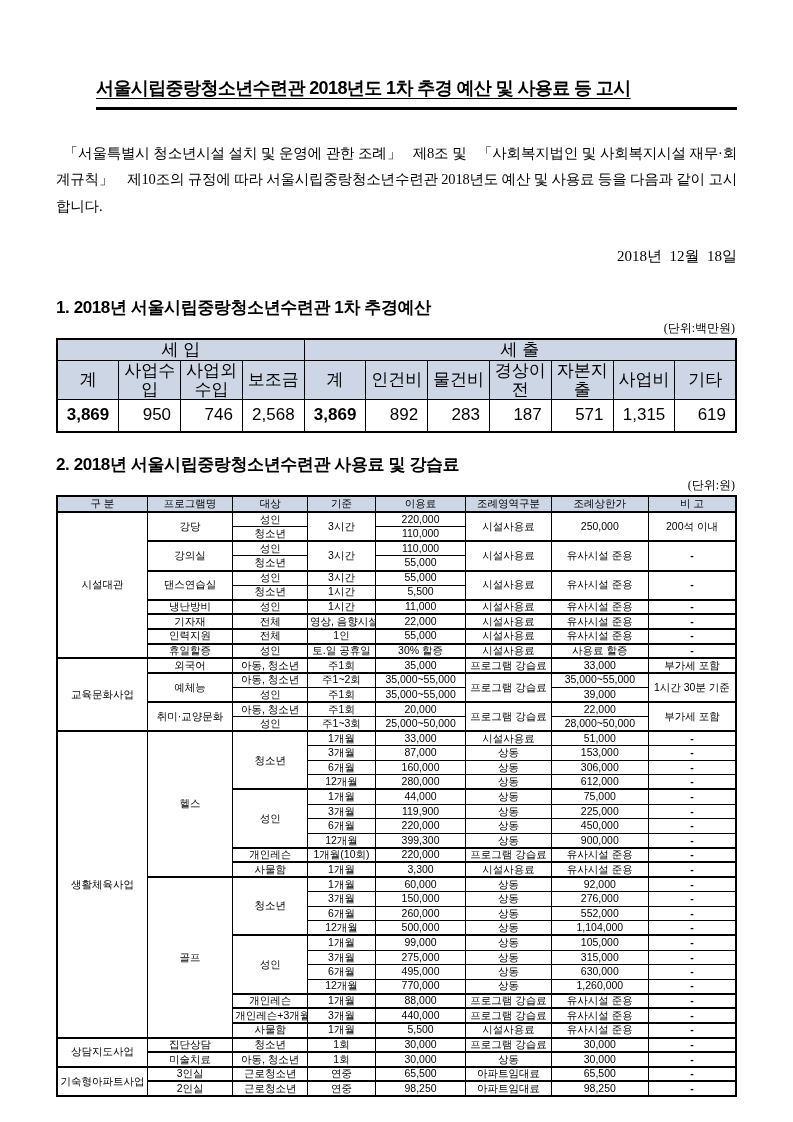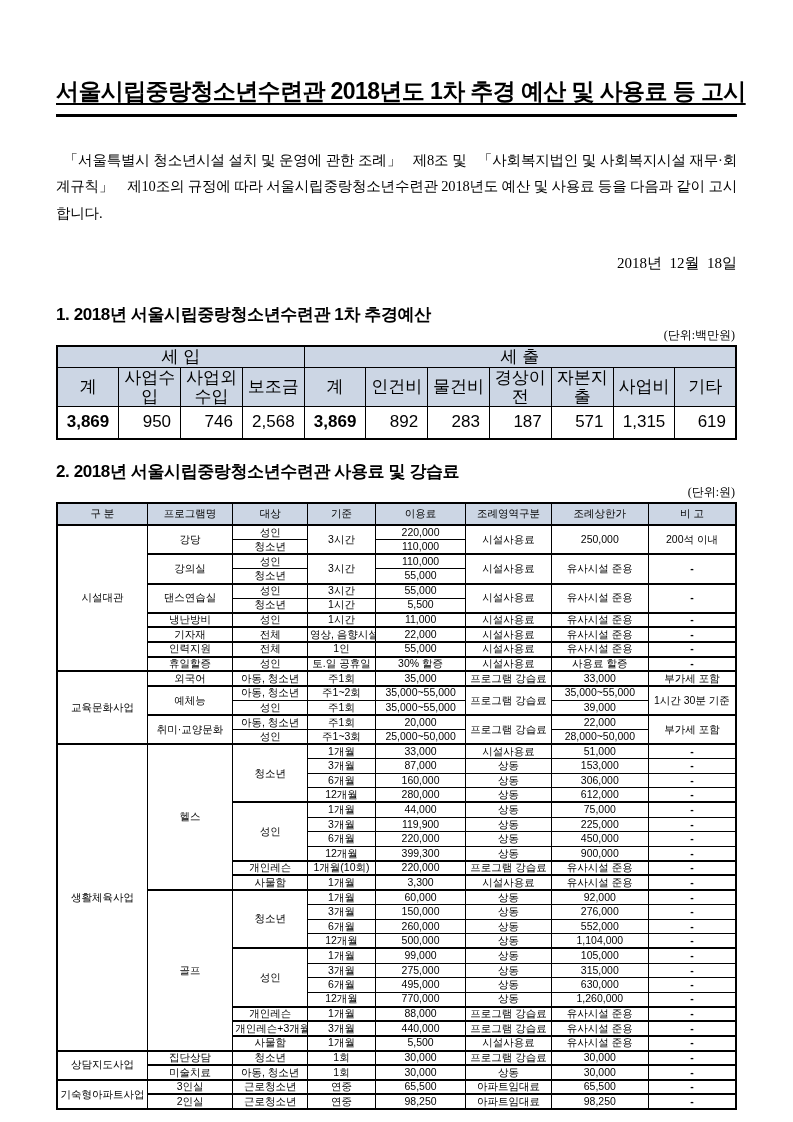--- a/index.html
+++ b/index.html
@@ -4,23 +4,23 @@
 <style>
   * { margin:0; padding:0; box-sizing:border-box; }
   html,body { background:#ffffff; }
   .page {
     position:relative; width:793px; height:1122px; margin:0 auto;
     background:#fff; color:#000; padding:76px 56px 0 56px;
     font-family:"Liberation Serif","DejaVu Serif",serif; overflow:hidden;
   }
   .doc-title {
     font-family:"Liberation Sans","DejaVu Sans",sans-serif;
-    font-size:23px; font-weight:800; letter-spacing:-0.6px; white-space:nowrap;
+    font-size:18px; font-weight:800; letter-spacing:-0.6px; white-space:nowrap;
     text-decoration:underline; text-underline-offset:4px;
-    border-bottom:3px solid #000; padding-bottom:7px;
+    border-bottom:3px solid #000; padding-bottom:7px;margin-left:40px;
   }
   .intro {
     margin-top:30px; font-size:14.5px; line-height:1.82;
     text-align:justify; white-space:pre-wrap; letter-spacing:-0.2px;
   }
   .date-line { margin-top:28px; text-align:right; font-size:15px; white-space:pre-wrap; }
   .signer {
     margin-top:4px; text-align:right; font-size:18px; font-weight:800;
     font-family:"Liberation Sans","DejaVu Sans",sans-serif; letter-spacing:0.5px;
   }
@@ -39,21 +39,21 @@
   th { background:var(--table-header-bg,#ccd6e4); font-weight:400; }
 
   .budget { font-size:17px; }
   .budget th { white-space:pre-line; line-height:1.12; text-align:center; }
   .budget tr.grp-row th { height:21px; }
   .budget tr.col-row th { height:33px; }
   .budget td { height:33px; text-align:right; padding-right:9px; }
   .budget td.total { font-weight:700; }
 
   .usage { font-size:10.5px; }
-  .usage th { height:22px; text-align:center; }
+  .usage th { height:16px; text-align:center; }
   .usage td { height:14.6px; line-height:1.1; text-align:center; padding:0 2px; overflow:hidden; white-space:nowrap; }
   .usage tr.s { border-top:2.5px solid #000; }
   .usage tr.g { border-top:2px solid #000; }
 </style>
 </head>
 <body>
 
 <div class="page">
 
   <h1 class="doc-title">서울시립중랑청소년수련관 2018년도 1차 추경 예산 및 사용료 등 고시</h1>

